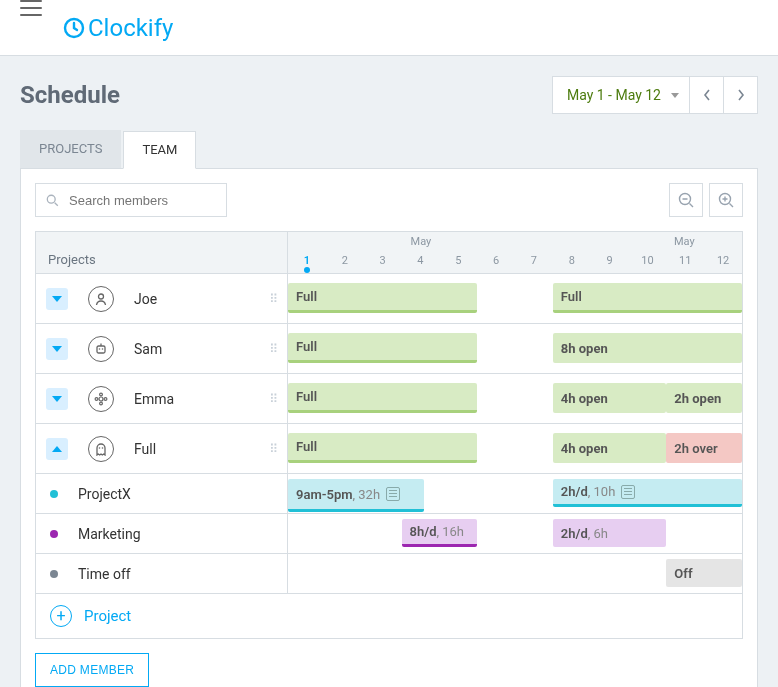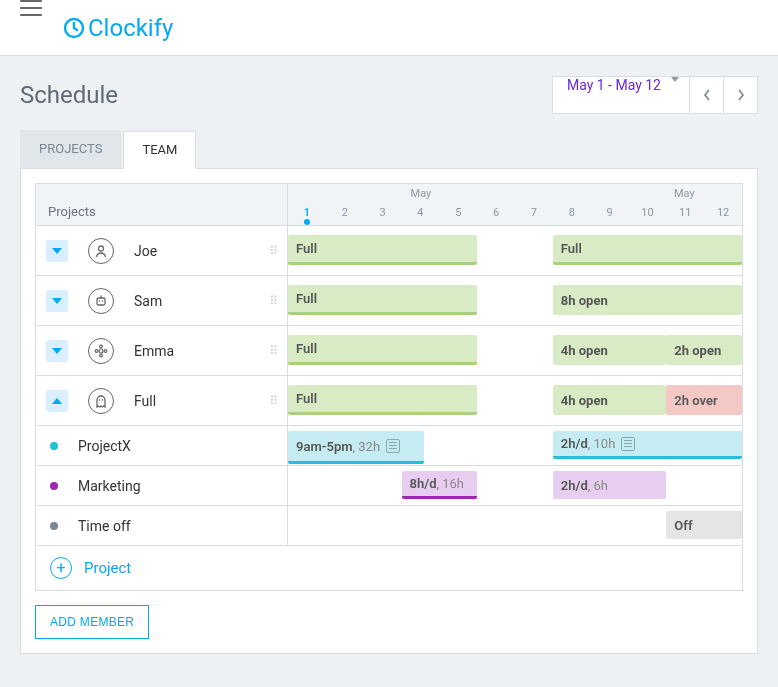--- a/index.html
+++ b/index.html
@@ -29,23 +29,23 @@
   .topbar-right { margin-left:auto; display:flex; align-items:center; gap:22px; }
   .workspace { color:#666; cursor:pointer; display:flex; align-items:center; gap:6px; }
   .tri-down { width:0; height:0; border-left:4px solid transparent; border-right:4px solid transparent; border-top:5px solid #999; }
   .icon-btn { width:30px; height:30px; display:flex; align-items:center; justify-content:center; cursor:pointer; color:#7d8b99; }
   .icon-circle { width:28px; height:28px; border:1.5px solid #c0cad4; border-radius:50%; display:flex; align-items:center; justify-content:center; font-size:14px; color:#7d8b99; }
   .avatar { width:32px; height:32px; border-radius:50%; background: radial-gradient(circle at 50% 42%, #f6d6c7 0 45%, #8b5a3c 45% 70%, #ec407a 70% 100%); box-shadow: 0 0 0 2px #ec9db9; }
 
   
   .page { background:var(--bg-page); padding:20px; height:calc(687px - 56px); }
   .page-header { display:flex; align-items:center; margin-bottom:16px; }
-  .page-title { font-size:24px; color:#606a76; font-weight:400; }
+  .page-title { font-size:24px; color:#606a76; font-weight:700; }
   .date-box { margin-left:auto; display:flex; align-items:center; background:#fff; border:1px solid var(--border); height:38px; }
-  .date-range { padding:0 10px 0 14px; display:flex; gap:10px; height:100%; cursor:pointer; color:#6d28d9; }
+  .date-range { padding:0 10px 0 14px; display:flex; align-items:center; gap:10px; height:100%; cursor:pointer; color:#4d7c0f; }
   .nav-btn { width:34px; height:100%; border-left:1px solid var(--border); display:flex; align-items:center; justify-content:center; cursor:pointer; color:#7b8692; }
 
   
   .tabs { display:flex; }
   .tab { padding:10px 18px 11px; font-size:13px; color:#7b8692; background:#e1e6ea; cursor:pointer; margin-right:2px; border:1px solid transparent; border-bottom:none; }
   .tab.active { background:#fff; color:#333; border:1px solid var(--border); border-bottom:1px solid #fff; position:relative; top:1px; }
 
   
   .card { background:#fff; border:1px solid var(--border); padding:14px; }
   .toolbar { display:flex; align-items:center; margin-bottom:14px; }
@@ -139,20 +139,42 @@
       </div>
     </div>
   </div>
 
   <div class="tabs">
     <div class="tab">PROJECTS</div>
     <div class="tab active">TEAM</div>
   </div>
 
   <div class="card">
+    <div class="toolbar">
+      <div class="search-box">
+        <svg width="15" height="15" viewBox="0 0 15 15">
+            <circle cx="6" cy="6" r="4.5" fill="none" stroke="#aab3bd" stroke-width="1.5"></circle>
+            <path d="M10 10l3.5 3.5" stroke="#aab3bd" stroke-width="1.5"></path>
+          </svg>
+        <input placeholder="Search members" style="">
+      </div>
+      <div class="spacer"></div>
+      <div class="zoom-btn">
+        <svg width="17" height="17" viewBox="0 0 17 17">
+            <circle cx="7" cy="7" r="5.5" fill="none" stroke="#98a3af" stroke-width="1.4"></circle>
+            <path d="M4.5 7h5 M11.5 11.5l3.5 3.5" stroke="#98a3af" stroke-width="1.4"></path>
+          </svg>
+      </div>
+      <div class="zoom-btn">
+        <svg width="17" height="17" viewBox="0 0 17 17">
+            <circle cx="7" cy="7" r="5.5" fill="none" stroke="#98a3af" stroke-width="1.4"></circle>
+            <path d="M4.5 7h5 M7 4.5v5 M11.5 11.5l3.5 3.5" stroke="#98a3af" stroke-width="1.4"></path>
+          </svg>
+      </div>
+    </div>
 
     <div class="grid" style="position:relative">
 
       <div class="vlines">
         <div class="today-line" style="left:4.17%"></div>
         <div class="vline" style="left:41.67%"></div>
         <div class="vline" style="left:58.33%"></div>
       </div>
 
       <div class="ghead">

